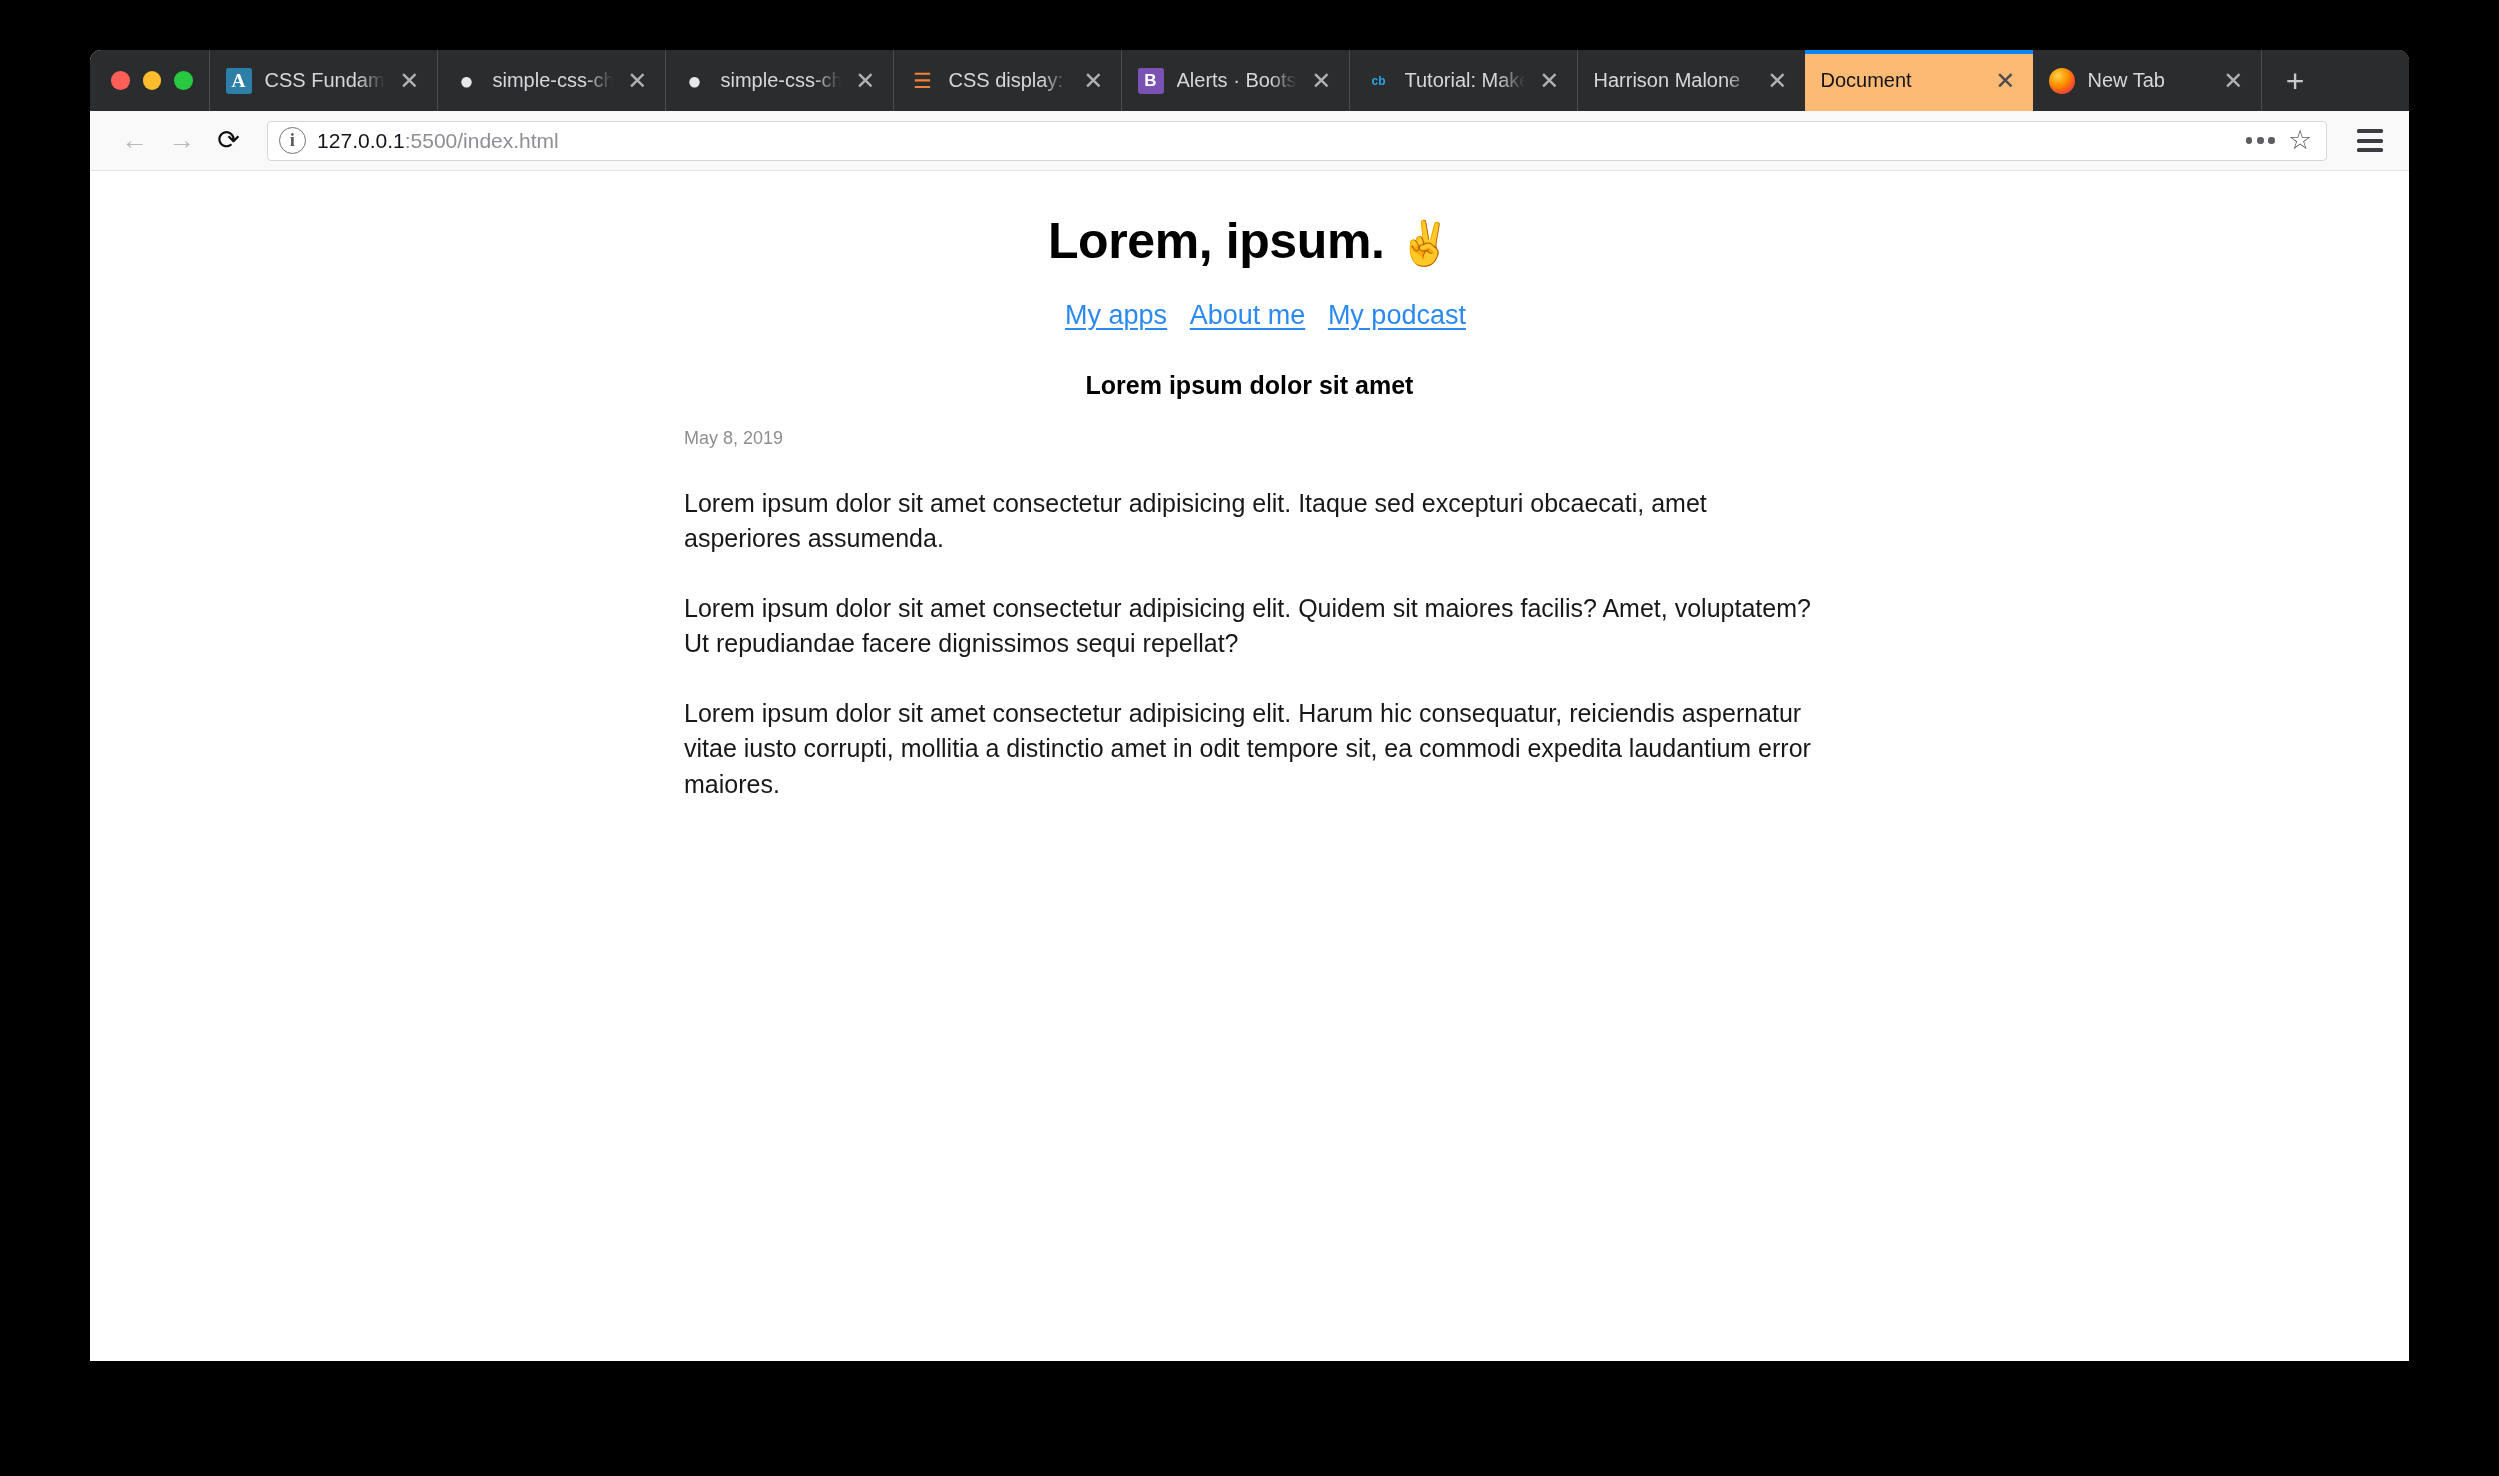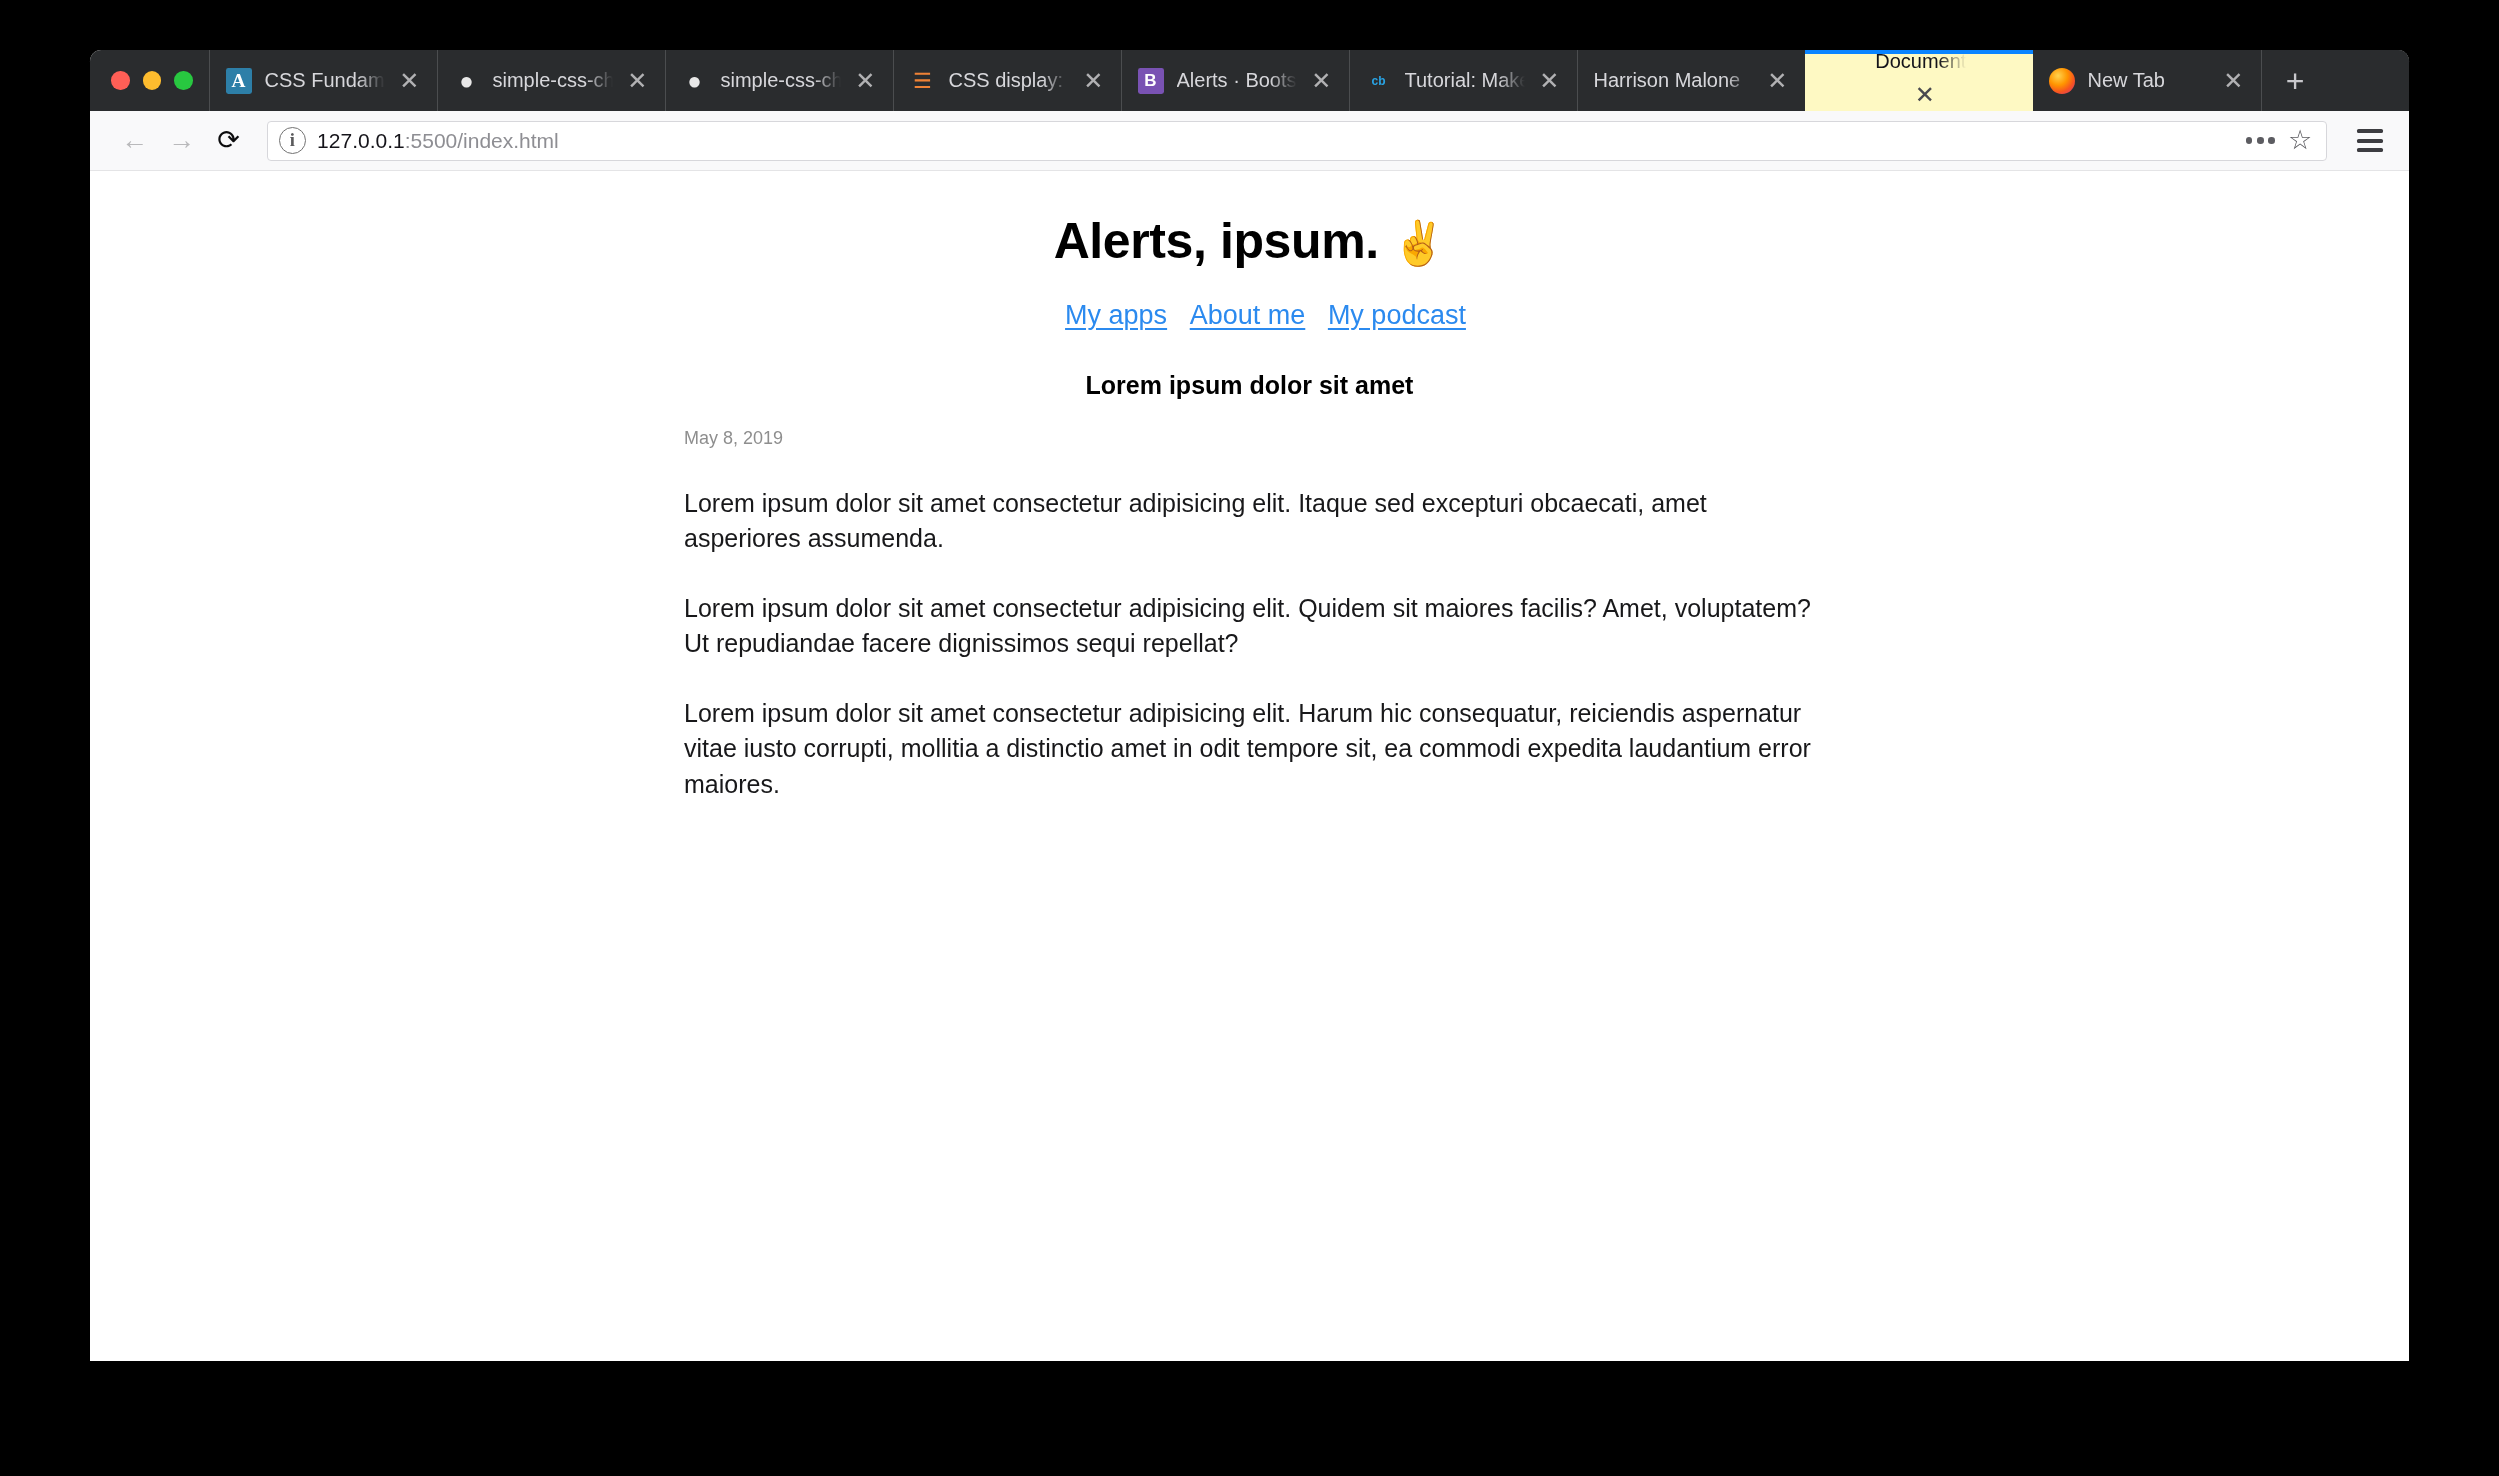--- a/index.html
+++ b/index.html
@@ -64,24 +64,23 @@
     display: flex;
     align-items: center;
     padding: 0 11.3px 0 16px;
     background: #2a2c2e;
     border-left: 0.8px solid #4b4d4f;
     min-width: 0;
   }
   .tab:first-child { border-left: 0.8px solid #4b4d4f; }
 
   .tab.active {
-    background: #fef9c3;
+    background: #fdba74;
     border-left: none;
     border-right: none;
-    flex-direction: column;
   }
   .tab.active::before {
     content: "";
     position: absolute;
     left: 0; right: 0; top: 0;
     height: 4px;
     background: #0a84ff;
   }
   .tab.active + .tab { border-left: none; }
 
@@ -402,21 +401,21 @@
         <i></i>
         <i></i>
         <i></i>
       </div>
   </div>
 
   <div class="viewport">
     <div class="page">
 
       <h1 class="site-title">
-        <span>Alerts, ipsum.</span>
+        <span>Lorem, ipsum.</span>
         <span class="emoji">✌️</span>
       </h1>
 
       <nav class="site-nav">
         <a href="#">My apps</a>
         <a href="#">About me</a>
         <a href="#">My podcast</a>
       </nav>
 
       <article class="article">

